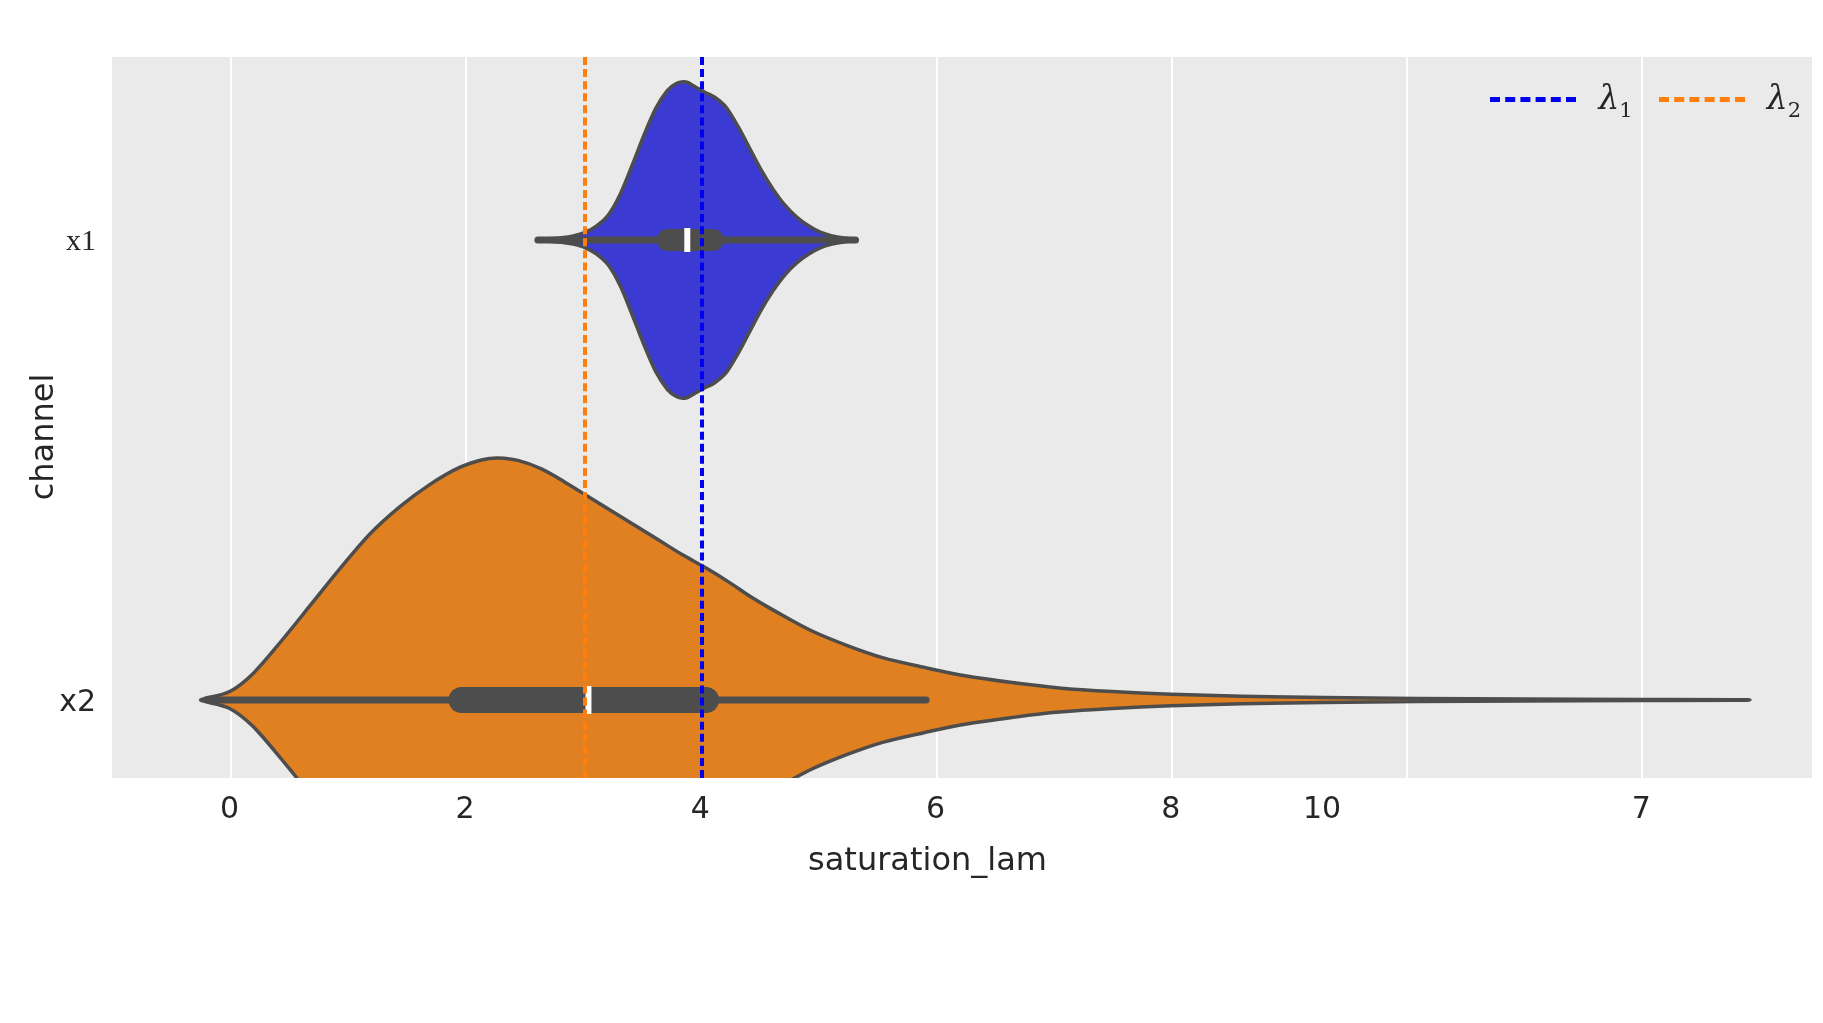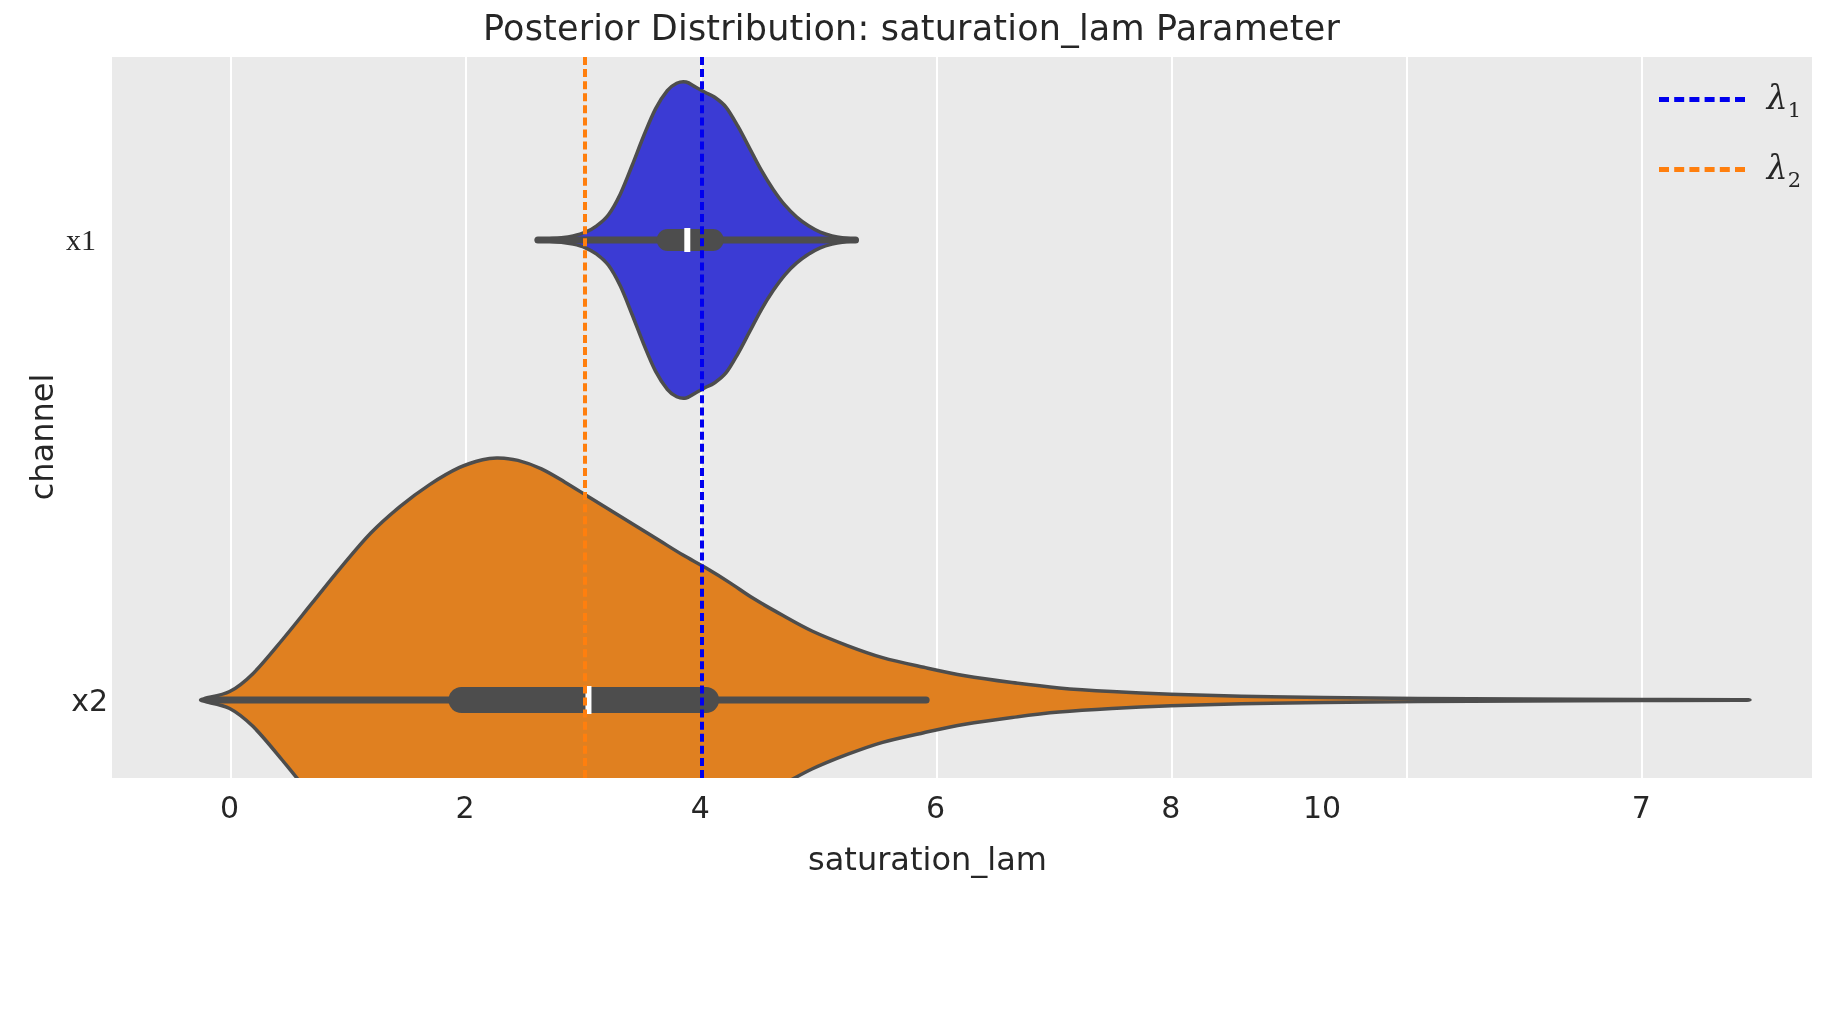--- a/index.html
+++ b/index.html
@@ -55,39 +55,38 @@
   }
   #ylabel{
     position:absolute;left:-98px;top:418px;width:280px;
     text-align:center;font-size:32px;color:#262626;
     transform:rotate(-90deg);transform-origin:center center;
   }
 
   
   #legend{
     position:absolute;right:22px;top:78px;
-    display:flex;flex-direction:column;gap:26px;
+    display:flex;gap:26px;
   }
   .legend-row{display:flex;align-items:center;gap:22px;}
   .legend-swatch{
     width:86px;height:0;border-top:5px dashed;
   }
   .legend-text{
     font-size:33px;color:#262626;
     font-family:"DejaVu Serif","Liberation Serif",serif;
     font-style:italic;
   }
   .legend-text sub{font-size:21px;font-style:normal;}
 </style>
 </head>
 <body>
 
 <div id="figure">
 
-  <div id="chart-title">Posterior Distribution: saturation_lam Parameter</div>
 
   <div id="plot-area">
     <div id="gridlines">
         <div class="gridline" style="left: 117.647px;"></div>
         <div class="gridline" style="left: 352.941px;"></div>
         <div class="gridline" style="left: 588.235px;"></div>
         <div class="gridline" style="left: 823.529px;"></div>
         <div class="gridline" style="left: 1058.82px;"></div>
         <div class="gridline" style="left: 1294.12px;"></div>
         <div class="gridline" style="left: 1529.41px;"></div>
@@ -116,21 +115,21 @@
       <div class="xtick" style="left: 229.647px;">0</div>
       <div class="xtick" style="left: 464.941px;">2</div>
       <div class="xtick" style="left: 700.235px;">4</div>
       <div class="xtick" style="left: 935.529px;">6</div>
       <div class="xtick" style="left: 1170.82px;">8</div>
       <div class="xtick" style="left: 1322px; text-align: right;">10</div>
       <div class="xtick" style="left: 1641.41px;">7</div>
     </div>
   <div id="yticks-layer">
       <div class="ytick" style="top: 240px; font-family: Liberation Serif, serif;">x1</div>
-      <div class="ytick" style="top: 700px; padding-left: 12px;">x2</div>
+      <div class="ytick" style="top: 700px;">x2</div>
     </div>
 
   <div id="xlabel">saturation_lam</div>
   <div id="ylabel">channel</div>
 
   <div id="legend">
       <div class="legend-row">
         <div class="legend-swatch" style="border-top-color: rgb(0, 0, 238);"></div>
         <div class="legend-text">λ<sub>1</sub></div>
       </div>

